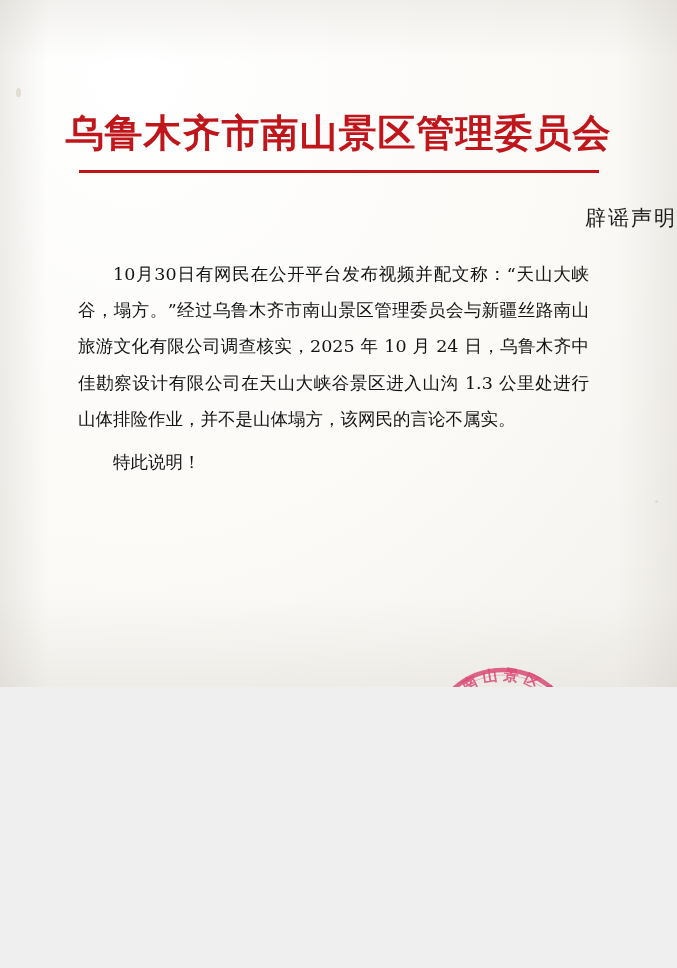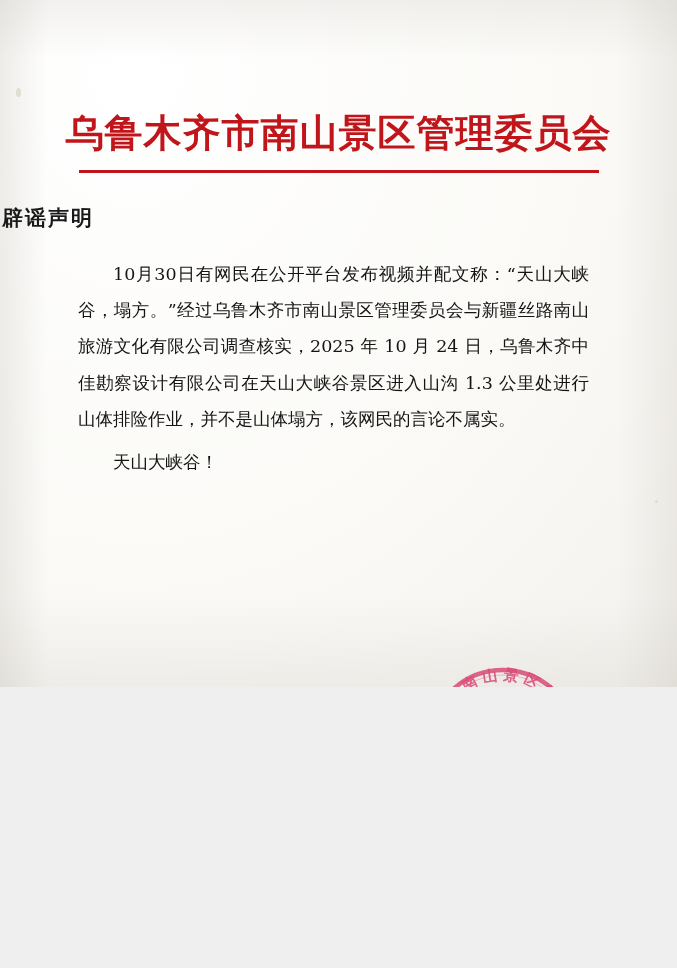--- a/index.html
+++ b/index.html
@@ -76,25 +76,25 @@
   .letterhead-rule {
     margin: 16px auto 0 auto;
     width: 520px;
     height: 3px;
     background: #c0161b;
   }
 
   
   .doc-title {
     position: absolute;
-    left: 2px; right: 0;
+    left: 16px; right: 0;
     top: 204px;
-    text-align: left;
+    text-align: right;
     font-family: "DejaVu Serif", "Liberation Serif", serif;
-    font-weight: bold;
+    font-weight: normal;
     font-size: 21px;
     color: #1a1a1a;
     letter-spacing: 2px;
   }
 
   
   .body-text {
     position: absolute;
     left: 78px;
     right: 72px;
@@ -160,21 +160,21 @@
 
   <div class="letterhead">
     <div class="letterhead-title">乌鲁木齐市南山景区管理委员会</div>
     <div class="letterhead-rule"></div>
   </div>
 
   <div class="doc-title">辟谣声明</div>
 
   <div class="body-text">
     <p class="para">10月30日有网民在公开平台发布视频并配文称：“天山大峡谷，塌方。”经过乌鲁木齐市南山景区管理委员会与新疆丝路南山旅游文化有限公司调查核实，2025 年 10 月 24 日，乌鲁木齐中佳勘察设计有限公司在天山大峡谷景区进入山沟 1.3 公里处进行山体排险作业，并不是山体塌方，该网民的言论不属实。</p>
-    <p class="para">天山大峡谷！</p>
+    <p class="para">特此说明！</p>
   </div>
 
   <div class="seal">
     <svg width="178" height="178" viewBox="0 0 178 178" xmlns="http://www.w3.org/2000/svg">
       <defs>
         <path id="sealArc" d="M 25,89 A 64,64 0 1 1 153,89" fill="none"></path>
         <path id="sealArcBottom" d="M 33,89 A 56,56 0 0 0 145,89" fill="none"></path>
       </defs>
       <circle cx="89" cy="89" r="74" fill="none" stroke="#d5285f" stroke-width="4.5" opacity="0.85"></circle>
       <circle cx="89" cy="89" r="69" fill="none" stroke="#d5285f" stroke-width="1" opacity="0.35"></circle>

